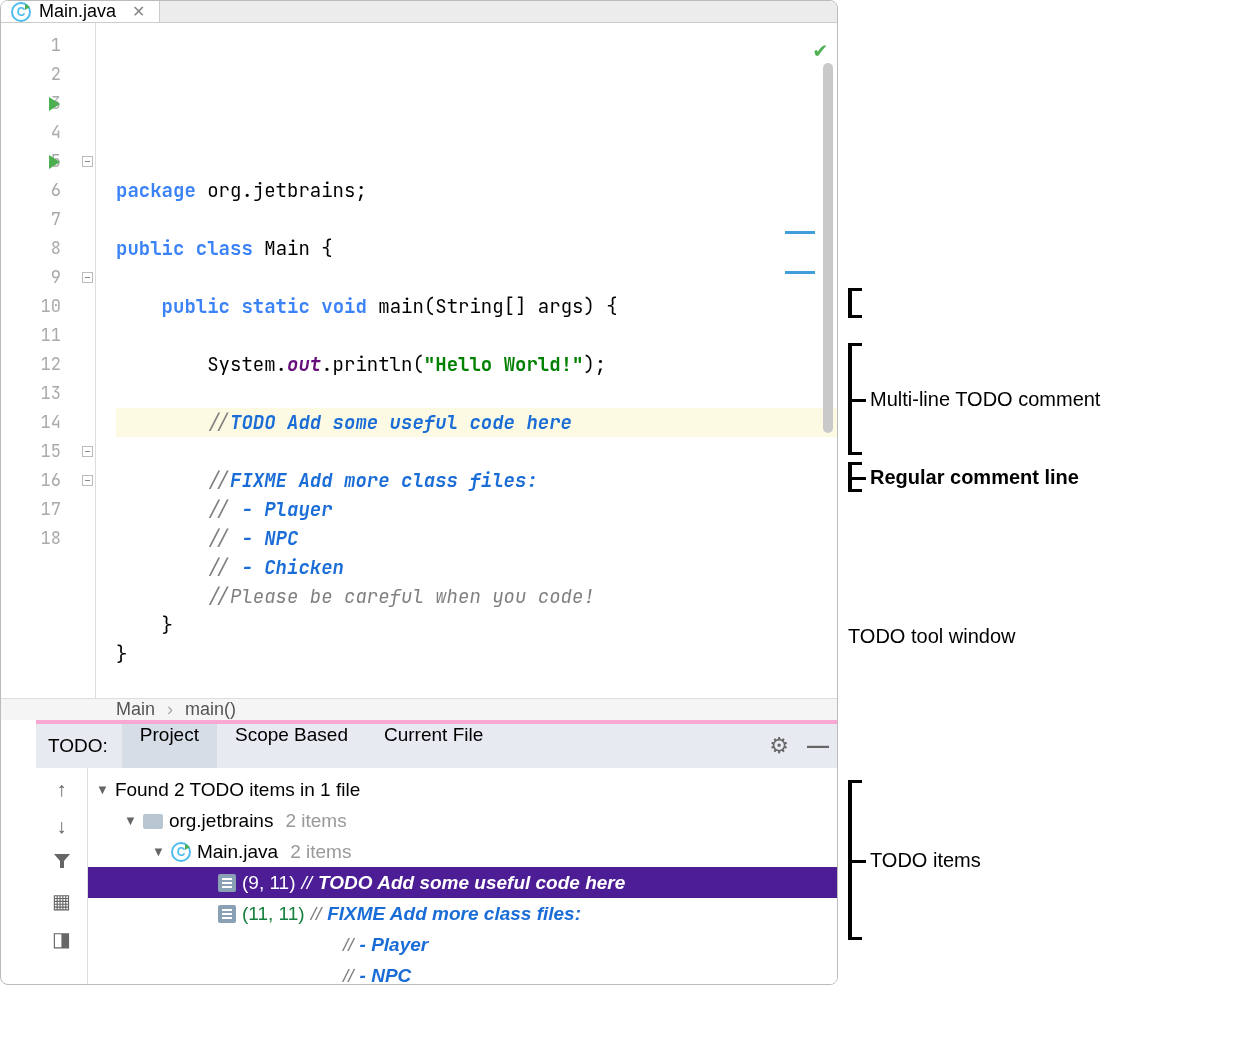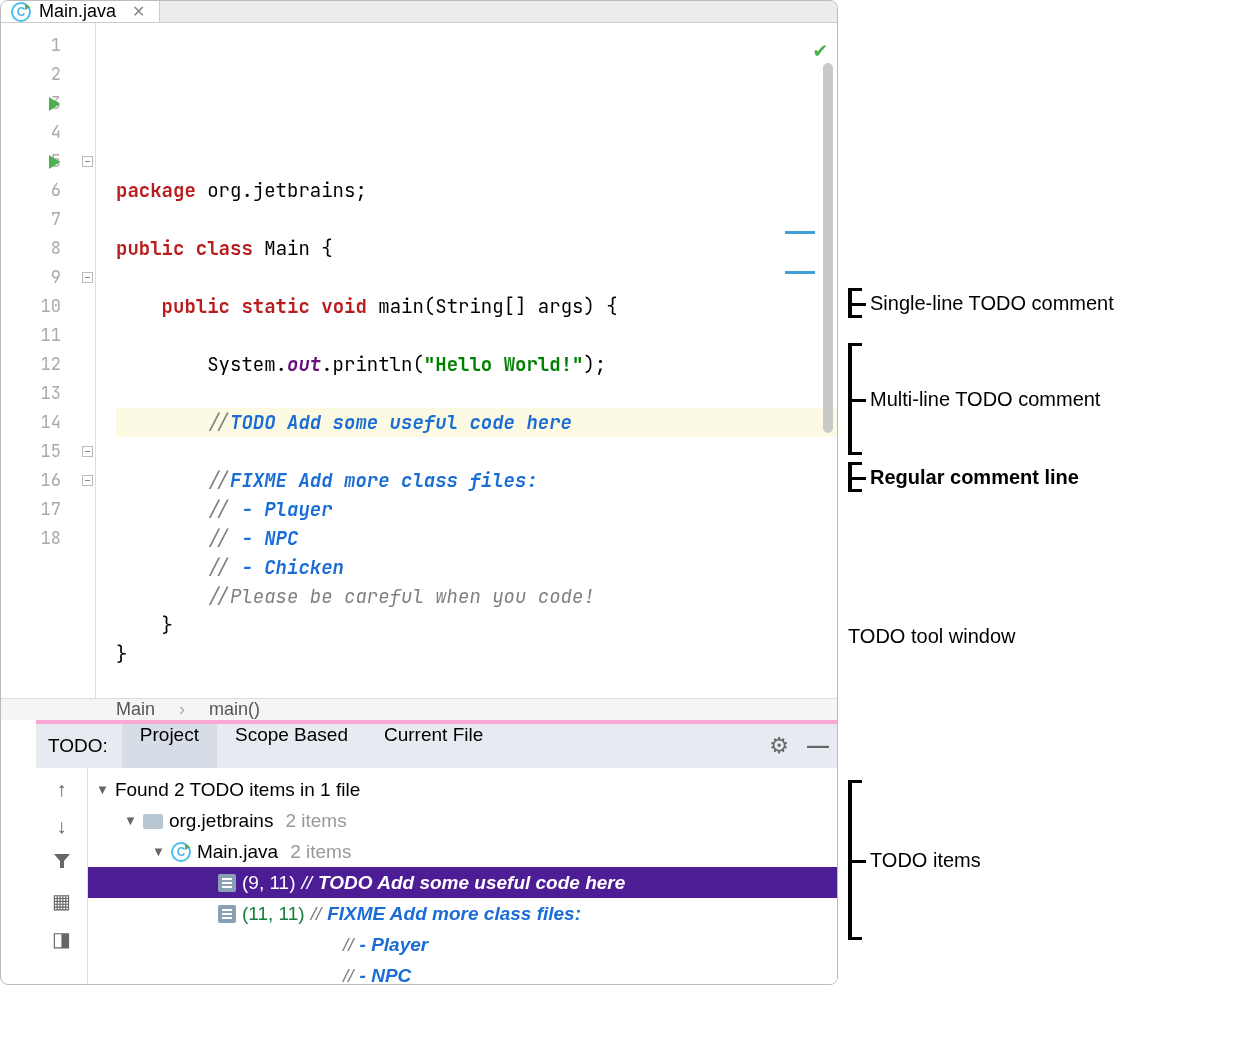--- a/index.html
+++ b/index.html
@@ -89,21 +89,21 @@
     border-top: 1px solid #888;
   }
   .code {
     flex: 1;
     padding: 8px 0 0 20px;
     position: relative;
     white-space: pre;
   }
   .cline { height: 29px; }
   .hl-line { background: #fdfae3; }
-  .kw { color: #b91c1c; font-weight: bold; }
+  .kw { color: #3b82f6; font-weight: bold; }
   .pkg { color: #000; }
   .field { color: #660e7a; font-style: italic; font-weight: bold; }
   .str { color: #008000; font-weight: bold; }
   .comment { color: #808080; font-style: italic; }
   .todo { color: #1a6dd6; font-style: italic; font-weight: bold; }
   .editor-scroll {
     position: absolute; right: 4px; top: 40px; width: 10px; height: 370px;
     background: #c9c9c9; border-radius: 5px;
   }
   .check {
@@ -111,21 +111,21 @@
     color: #4caf50; font-size: 22px; font-weight: bold;
   }
   .marker {
     position: absolute; right: 22px; width: 30px; height: 3px;
     background: #3f9ed8;
   }
   
   .breadcrumb {
     height: 36px; background: #f5f5f5; border-top: 1px solid #ddd;
     display: flex; align-items: center; padding-left: 115px;
-    font-size: 18px; color: #555; gap: 24px;
+    font-size: 18px; color: #555; gap: 12px;
   }
   .sep { color: #aaa; }
   
   .todo-panel {
     border-top: 4px solid #f9a8d4;
     display: flex; flex-direction: column; margin-left: 35px;
   }
   .todo-tabs {
     height: 44px; background: #e7ebf1; display: flex; align-items: center;
     padding: 0 8px 0 12px; font-size: 19px;
@@ -310,21 +310,20 @@
     </div>
   </div>
 
 </div>
 
 <div class="annotations">
   <div class="annot" style="top:288px; height:30px;">
     <div class="bar" style="height:30px;"></div>
     <div class="tick" style="top:0;"></div>
       <div class="tick" style="bottom:0;"></div>
-    <span class="label">Single-line TODO comment</span>
   </div>
   <div class="annot" style="top:343px; height:112px;">
     <div class="bar" style="height:112px;"></div>
     <div class="tick" style="top:0;"></div>
       <div class="tick" style="bottom:0;"></div>
     <span class="label" style="top:0px;">Multi-line TODO comment</span>
   </div>
   <div class="annot" style="top:462px; height:30px;font-weight:bold;">
     <div class="bar" style="height:30px;"></div>
     <div class="tick" style="top:0;"></div>

